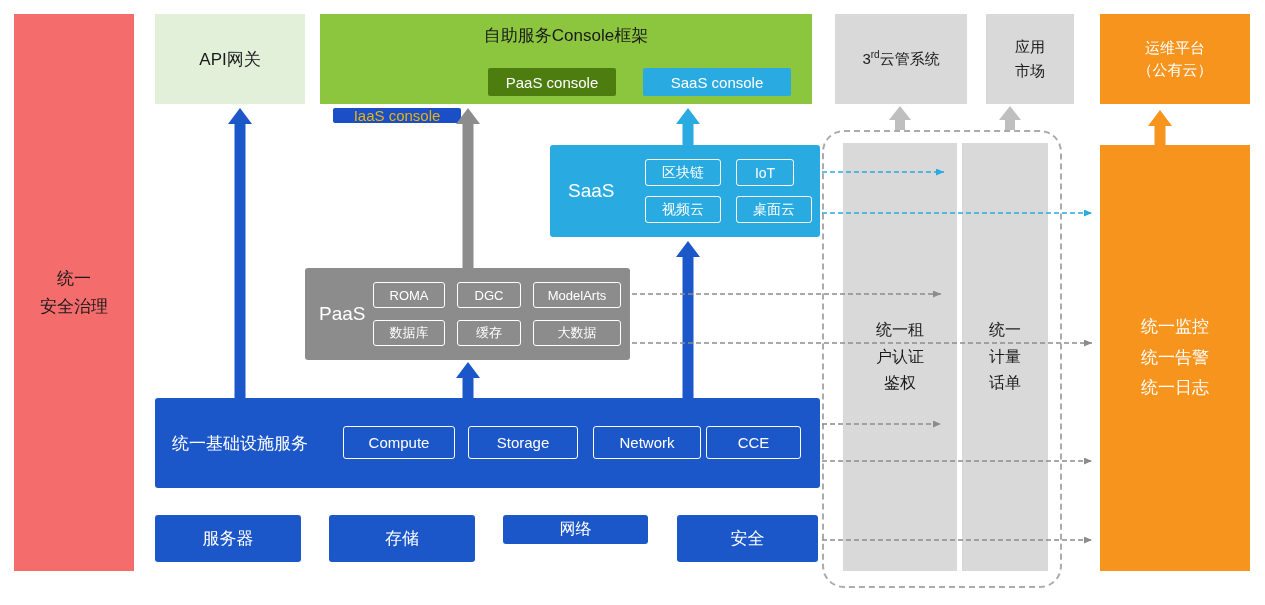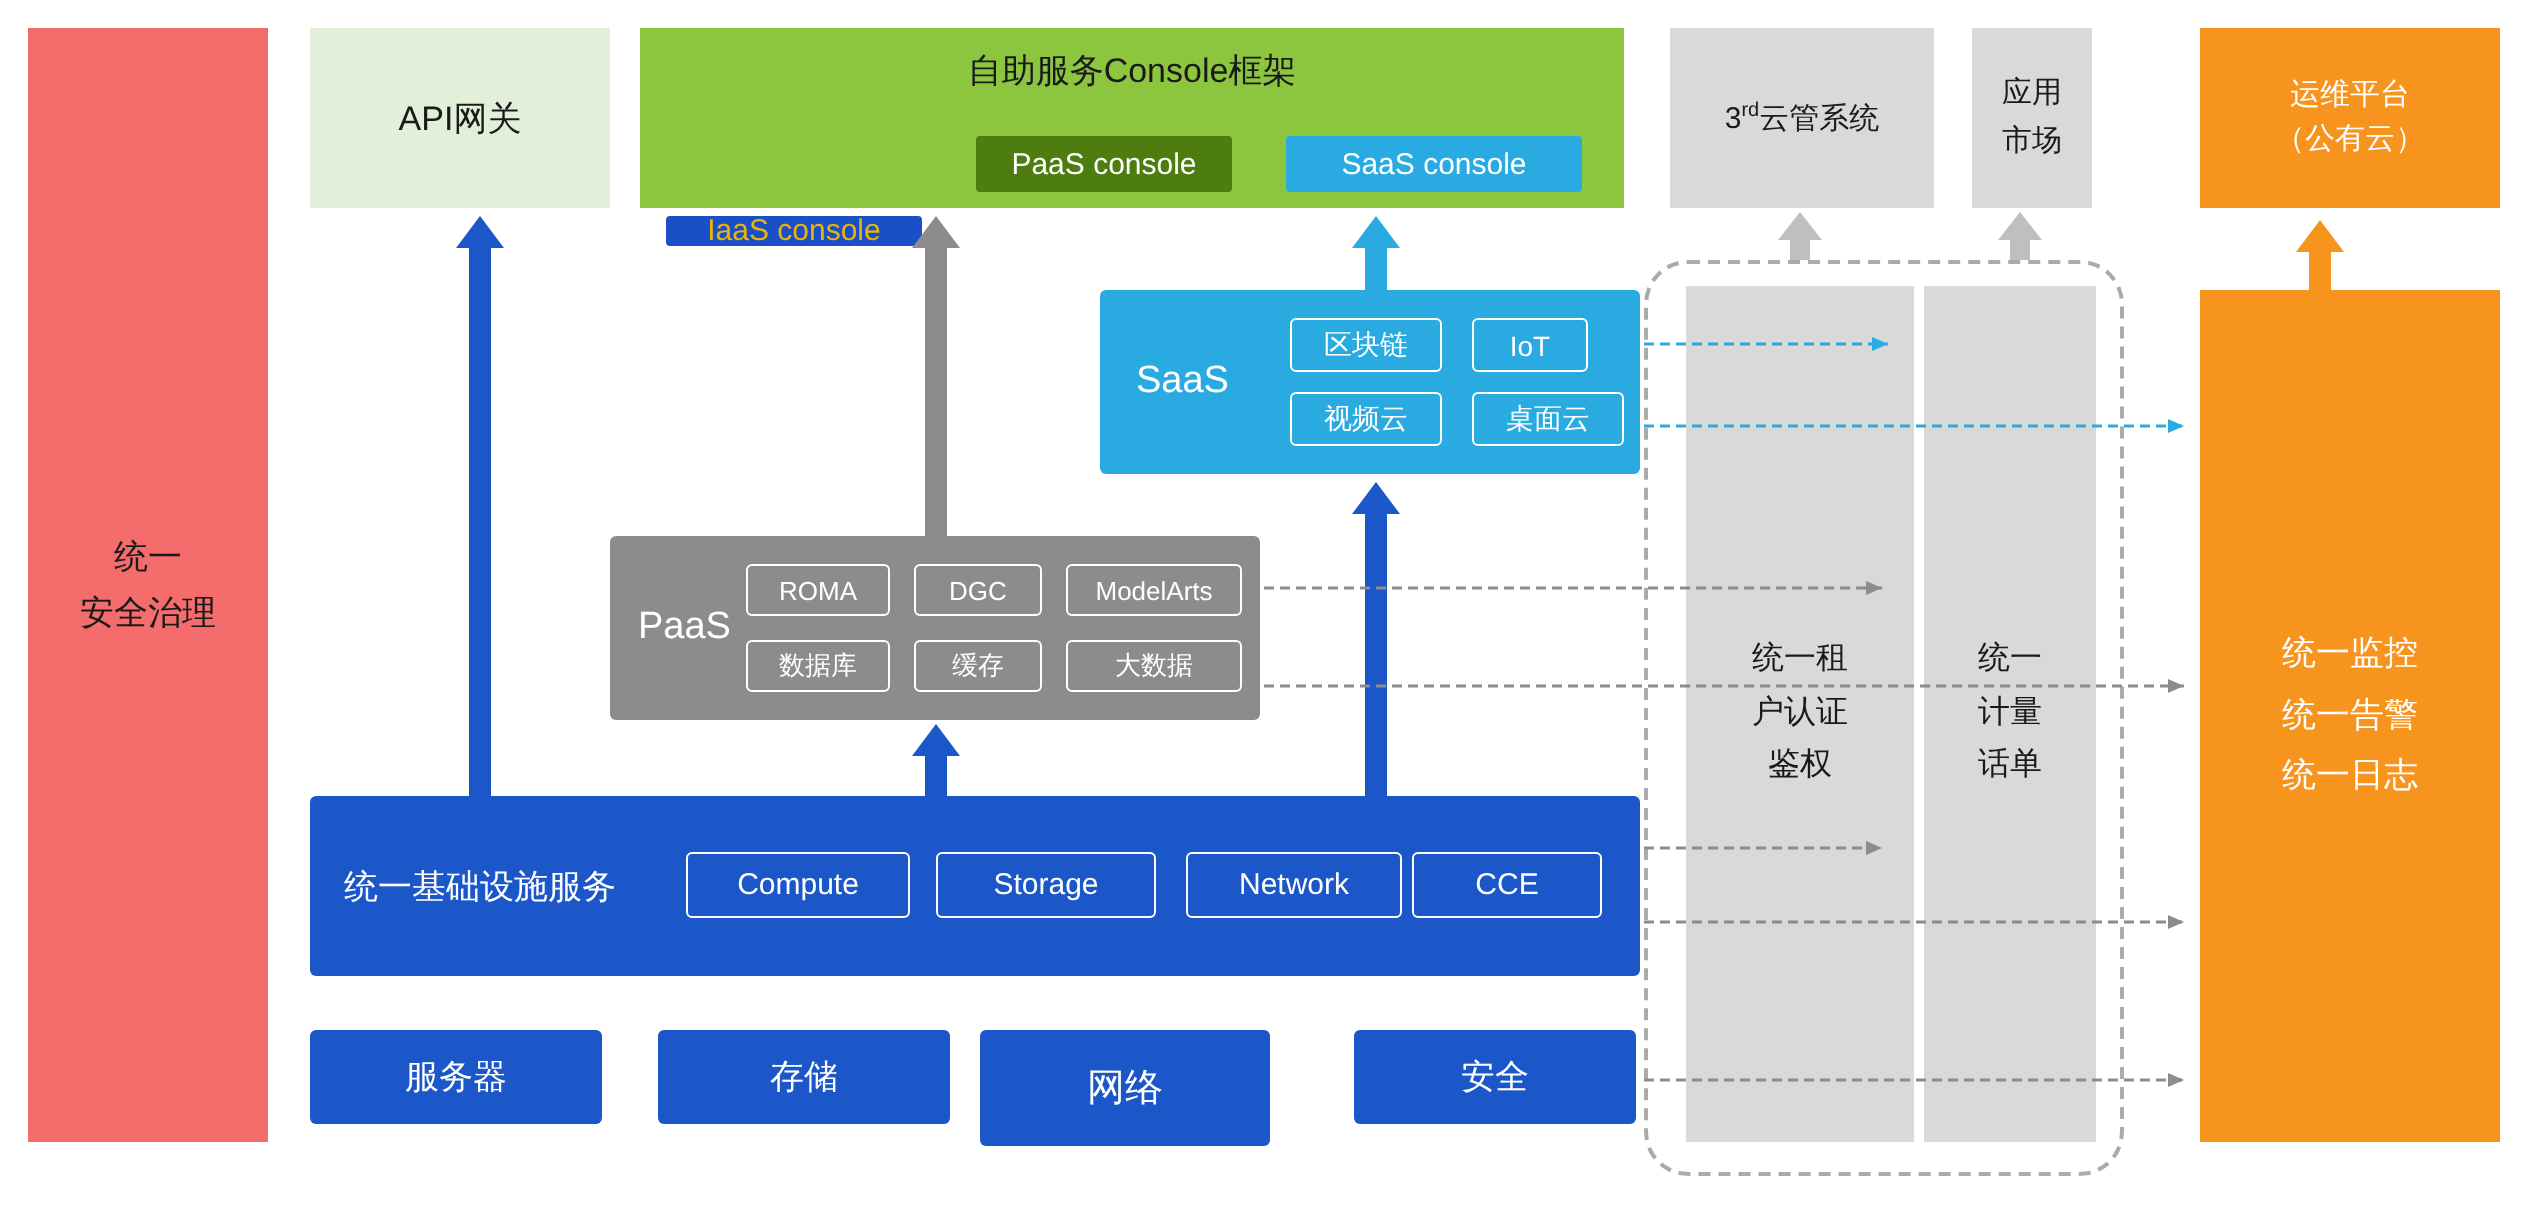--- a/index.html
+++ b/index.html
@@ -82,21 +82,21 @@
       <span>SaaS console</span>
     </div>
   </div>
 
   <div class="box lgray" style="left:835px; top:14px; width:132px; height:90px; font-size:15px;">
     <span>
       <span>3</span><sup>rd</sup><span>云管系统</span>
     </span>
   </div>
 
-  <div class="box lgray" style="left:986px; top:14px; width:60px; height:90px; font-size:15px;">
+  <div class="box lgray" style="left:986px; top:14px; width:88px; height:90px; font-size:15px;">
     <span class="pre">应用
 市场</span>
   </div>
 
   <div class="box orange" style="left:1100px; top:14px; width:150px; height:90px; font-size:15px;">
     <span class="pre" style="line-height:1.5;">运维平台
 （公有云）</span>
   </div>
 
   <div class="box cyan" style="left:550px; top:145px; width:270px; height:92px; display:block; border-radius:3px;">
@@ -158,21 +158,21 @@
       <span>CCE</span>
     </div>
   </div>
 
   <div class="box blue" style="left:155px; top:515px; width:146px; height:47px; font-size:17px; border-radius:3px;">
     <span>服务器</span>
   </div>
   <div class="box blue" style="left:329px; top:515px; width:146px; height:47px; font-size:17px; border-radius:3px;">
     <span>存储</span>
   </div>
-  <div class="box blue" style="left:490px; top:515px; width:145px; height:58px; font-size:19px; border-radius:3px;">
+  <div class="box blue" style="left:503px; top:515px; width:145px; height:29px; font-size:16px; border-radius:3px;">
     <span>网络</span>
   </div>
   <div class="box blue" style="left:677px; top:515px; width:141px; height:47px; font-size:17px; border-radius:3px;">
     <span>安全</span>
   </div>
 
   <div class="dashed-container" style="left:822px; top:130px; width:240px; height:458px;"></div>
 
   <div class="box lgray" style="left:843px; top:143px; width:114px; height:428px; font-size:16px;">
     <span class="pre" style="line-height:1.65;">统一租

